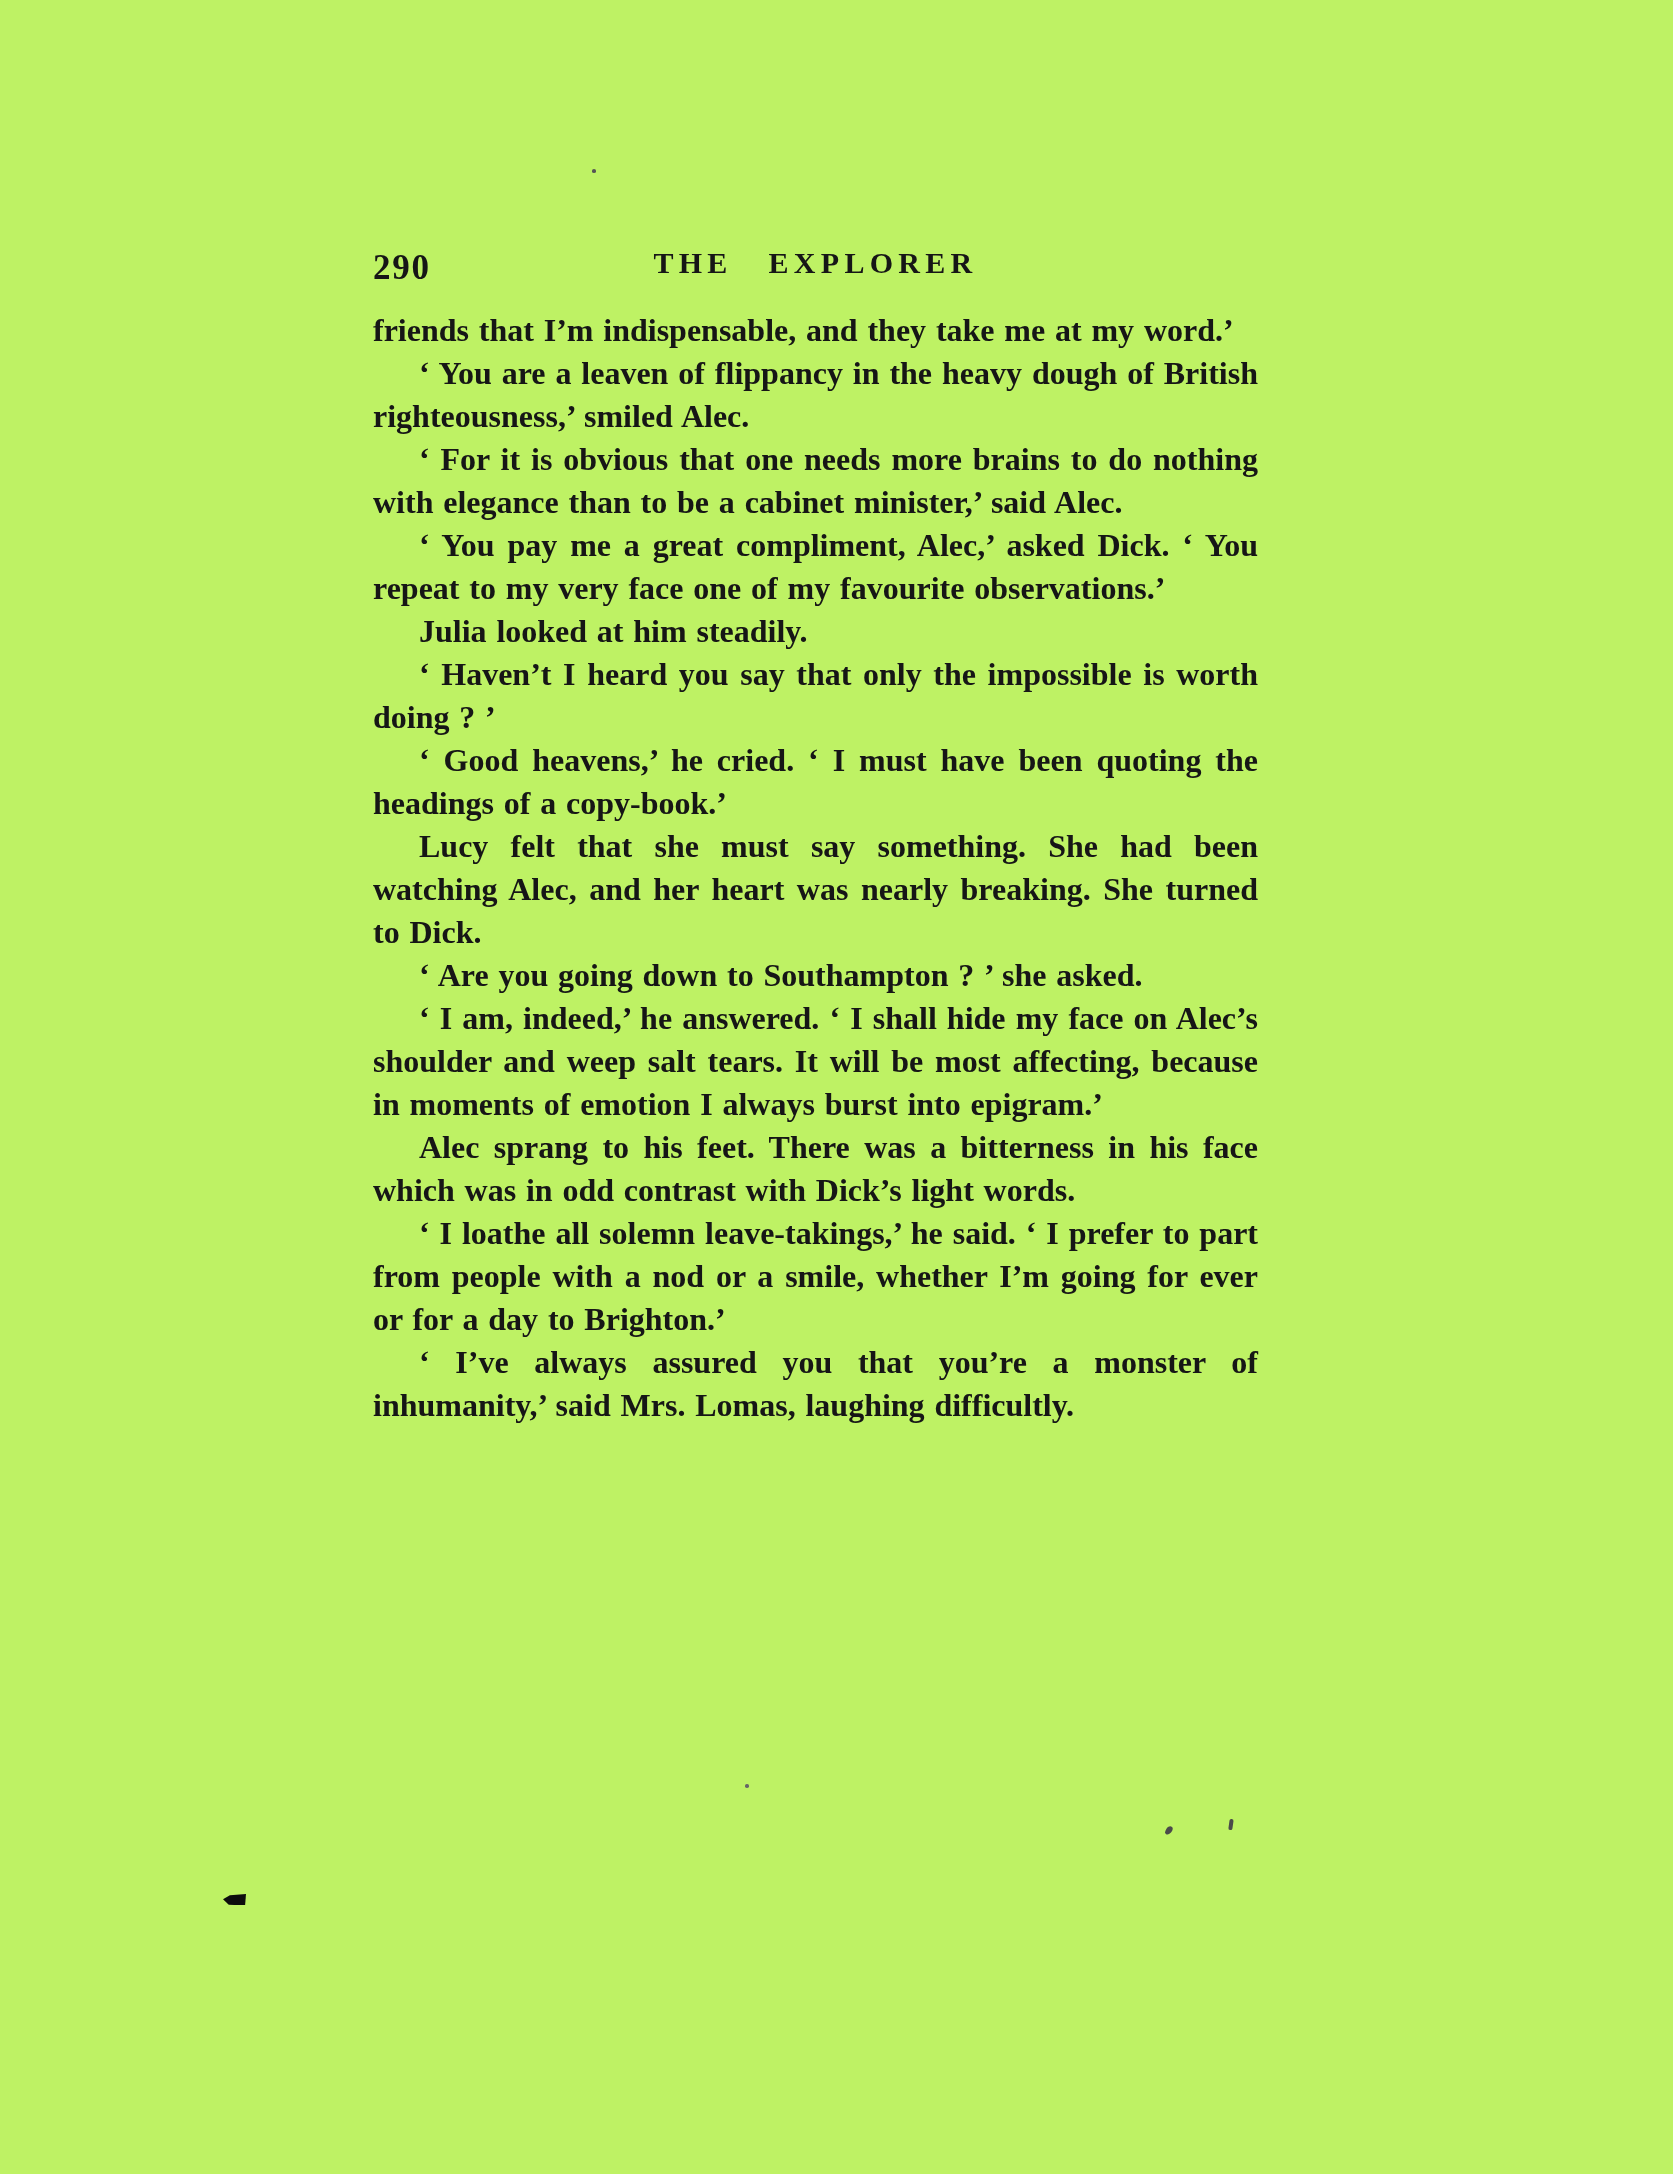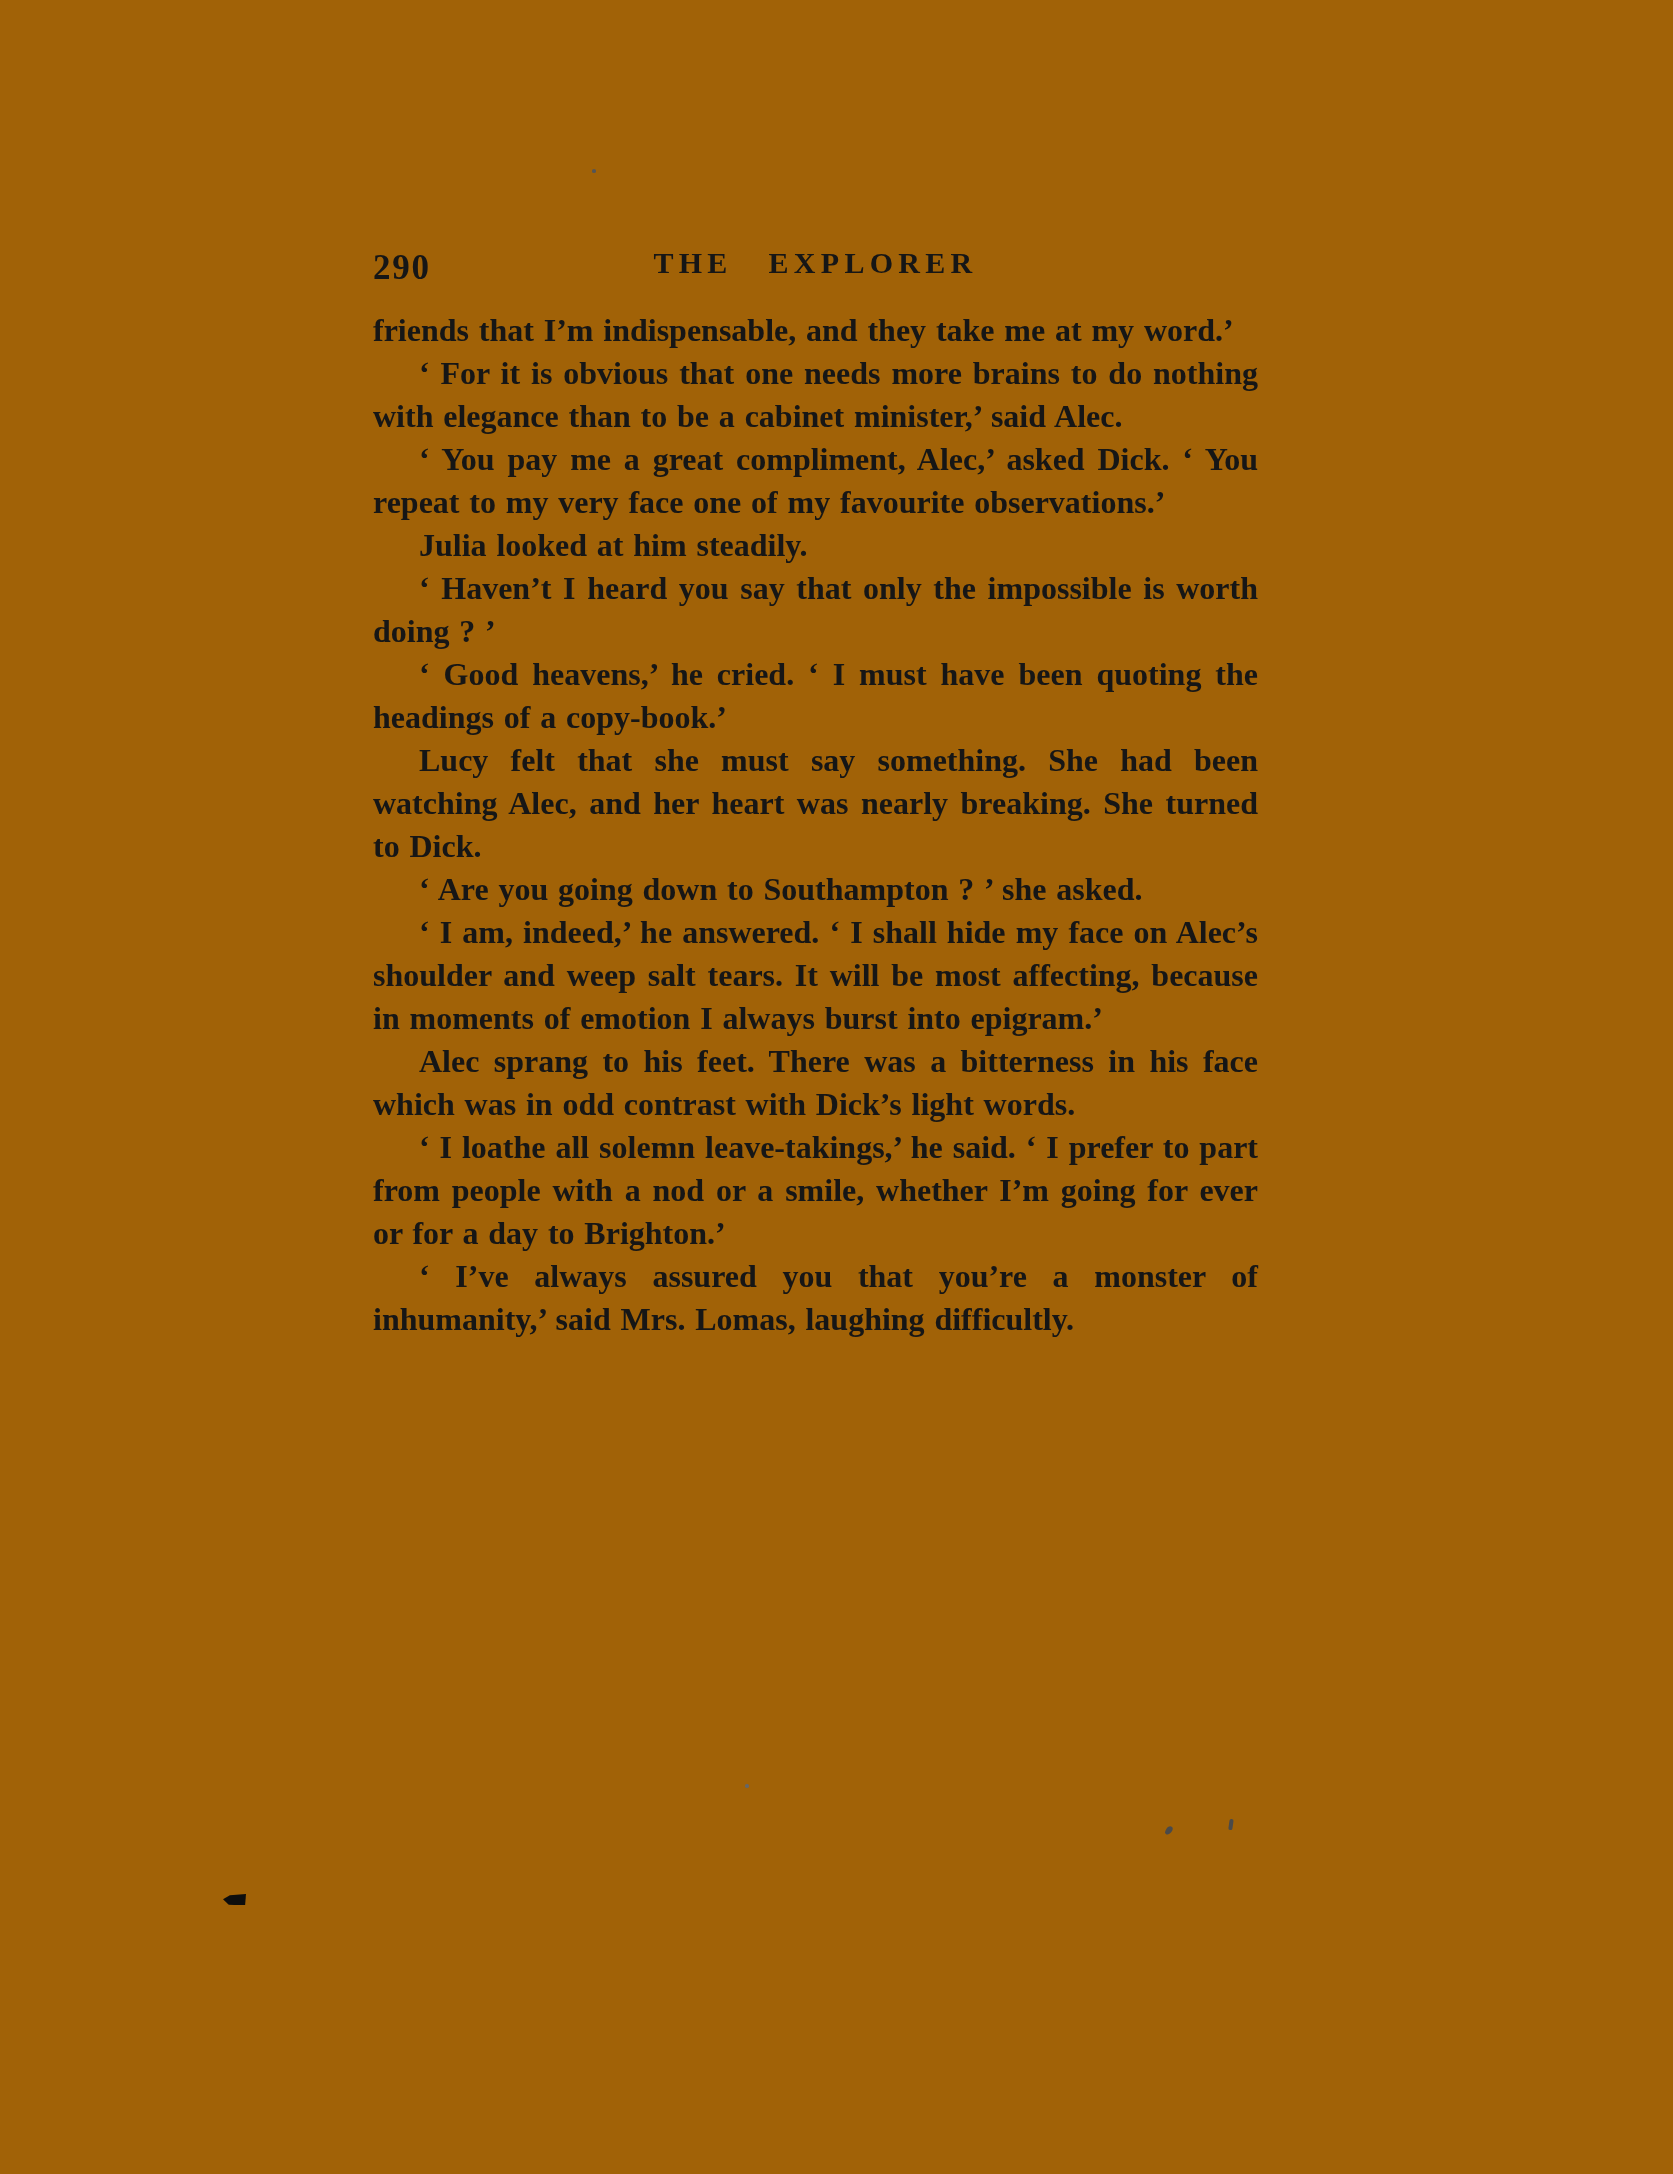--- a/index.html
+++ b/index.html
@@ -9,21 +9,21 @@
     height: 2174px;
     background: #ffffff;
     position: relative;
     overflow: hidden;
     font-family: "Liberation Serif", "DejaVu Serif", serif;
     color: #161616;
   }
   .page {
     position: absolute;
     inset: 0;
-    background: #a16207;
+    background: #bef264;
   }
   .page-header {
     position: absolute;
     left: 373px;
     top: 246px;
     width: 885px;
     height: 47px;
   }
   .page-number {
     position: absolute;
@@ -100,20 +100,21 @@
 
   <span class="artifact dot-top"></span>
 
   <header class="page-header">
     <span class="page-number">290</span>
     <h1 class="running-title">THE EXPLORER</h1>
   </header>
 
   <main class="text-block">
     <p class="para no-indent">friends that I’m indispensable, and they take me at my word.’</p>
+    <p class="para">‘ You are a leaven of flippancy in the heavy dough of British righteousness,’ smiled Alec.</p>
     <p class="para">‘ For it is obvious that one needs more brains to do nothing with elegance than to be a cabinet minister,’ said Alec.</p>
     <p class="para">‘ You pay me a great compliment, Alec,’ asked Dick. ‘ You repeat to my very face one of my favourite observations.’</p>
     <p class="para">Julia looked at him steadily.</p>
     <p class="para">‘ Haven’t I heard you say that only the impossible is worth doing ? ’</p>
     <p class="para">‘ Good heavens,’ he cried. ‘ I must have been quoting the headings of a copy-book.’</p>
     <p class="para">Lucy felt that she must say something. She had been watching Alec, and her heart was nearly breaking. She turned to Dick.</p>
     <p class="para">‘ Are you going down to Southampton ? ’ she asked.</p>
     <p class="para">‘ I am, indeed,’ he answered. ‘ I shall hide my face on Alec’s shoulder and weep salt tears. It will be most affecting, because in moments of emotion I always burst into epigram.’</p>
     <p class="para">Alec sprang to his feet. There was a bitterness in his face which was in odd contrast with Dick’s light words.</p>
     <p class="para">‘ I loathe all solemn leave-takings,’ he said. ‘ I prefer to part from people with a nod or a smile, whether I’m going for ever or for a day to Brighton.’</p>

